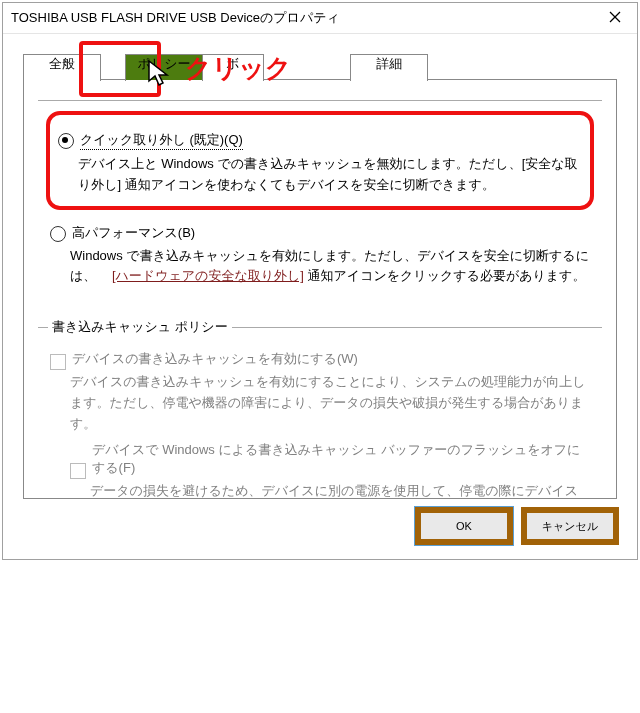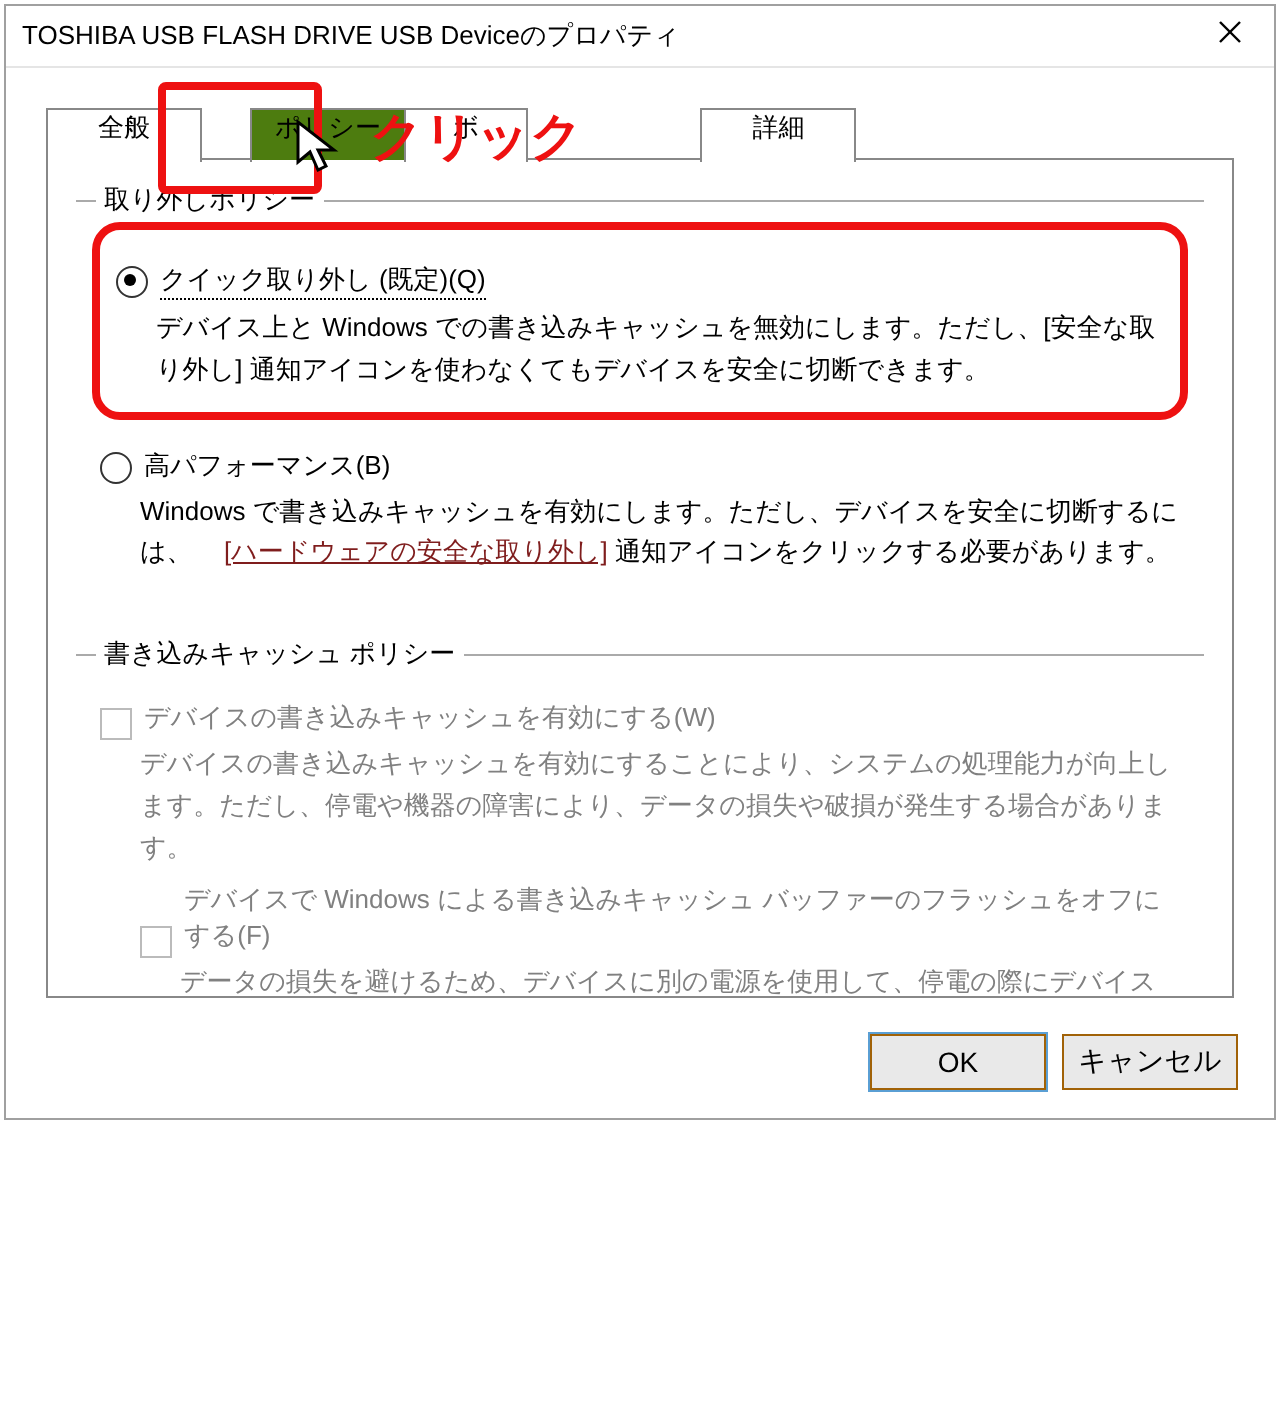--- a/index.html
+++ b/index.html
@@ -208,26 +208,26 @@
   .button-bar {
     position: absolute;
     right: 18px;
     bottom: 14px;
     display: flex;
     gap: 8px;
   }
   .btn {
     min-width: 86px;
     height: 26px;
-    border: 1px solid #a16207;
+    border: 6px solid #a16207;
     background: #e9e9e9;
     display: flex;
     align-items: center;
     justify-content: center;
-    font-size: 14px;
+    font-size: 11px;
   }
   .btn.primary { box-shadow: 0 0 0 1px #5a9fd4; }
   .radio-block{margin-bottom:4px;}
 </style>
 </head>
 <body>
 
 <div class="window">
 
   <div class="titlebar">
@@ -265,21 +265,20 @@
   <div class="cursor">
     <svg width="26" height="30" viewBox="0 0 26 30">
       <polygon points="2,2 2,22 8,17 12,26 16,24 12,16 20,16" fill="#fff" stroke="#000" stroke-width="1.5"></polygon>
     </svg>
   </div>
   <div class="click-label">クリック</div>
 
   <div class="tab-body">
 
     <div class="groupbox outer">
-      <div class="legend">取り外しポリシー</div>
 
       <div class="radio-highlight">
         <div class="radio-block">
           <div class="radio-row">
             <div class="radio checked"></div>
             <span class="radio-label dotted">クイック取り外し (既定)(Q)</span>
           </div>
           <div class="desc">デバイス上と Windows での書き込みキャッシュを無効にします。ただし、[安全な取り外し] 通知アイコンを使わなくてもデバイスを安全に切断できます。</div>
         </div>
       </div>

